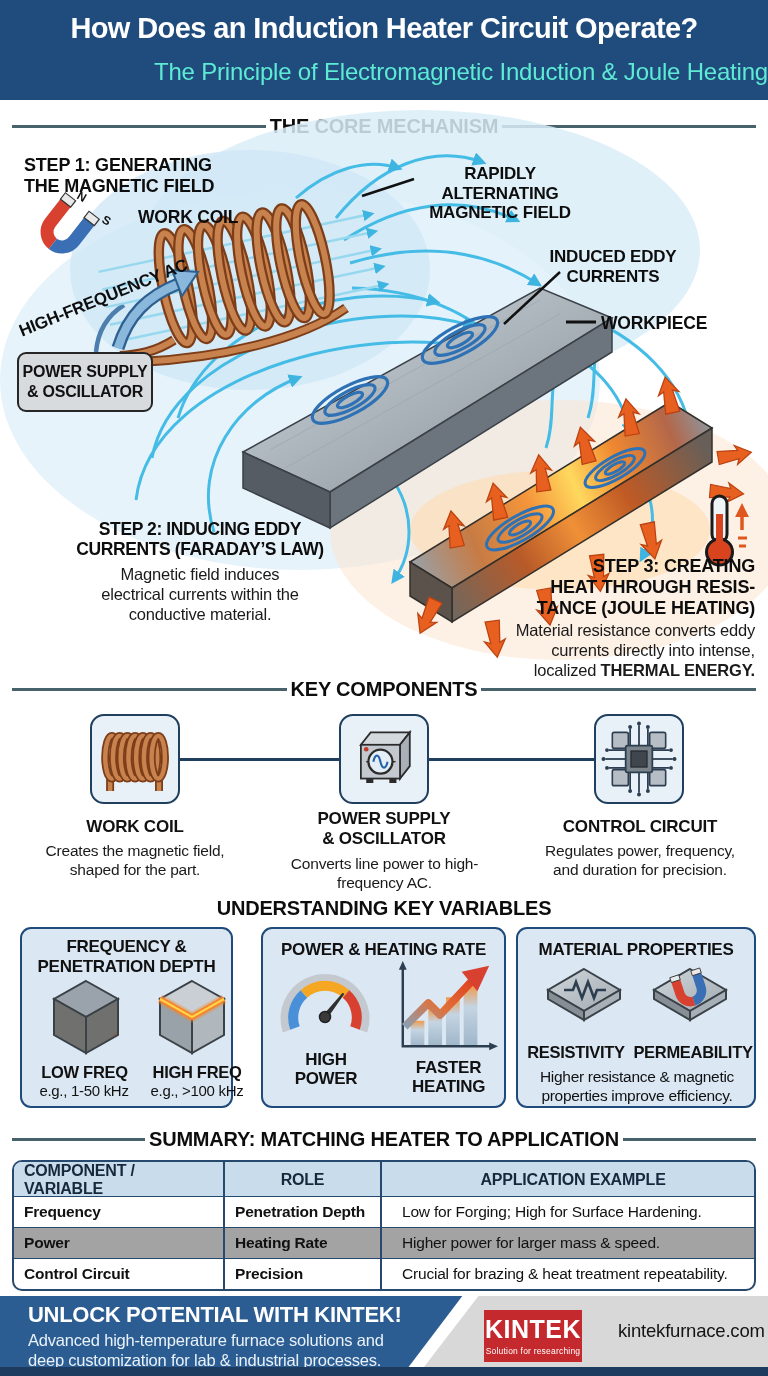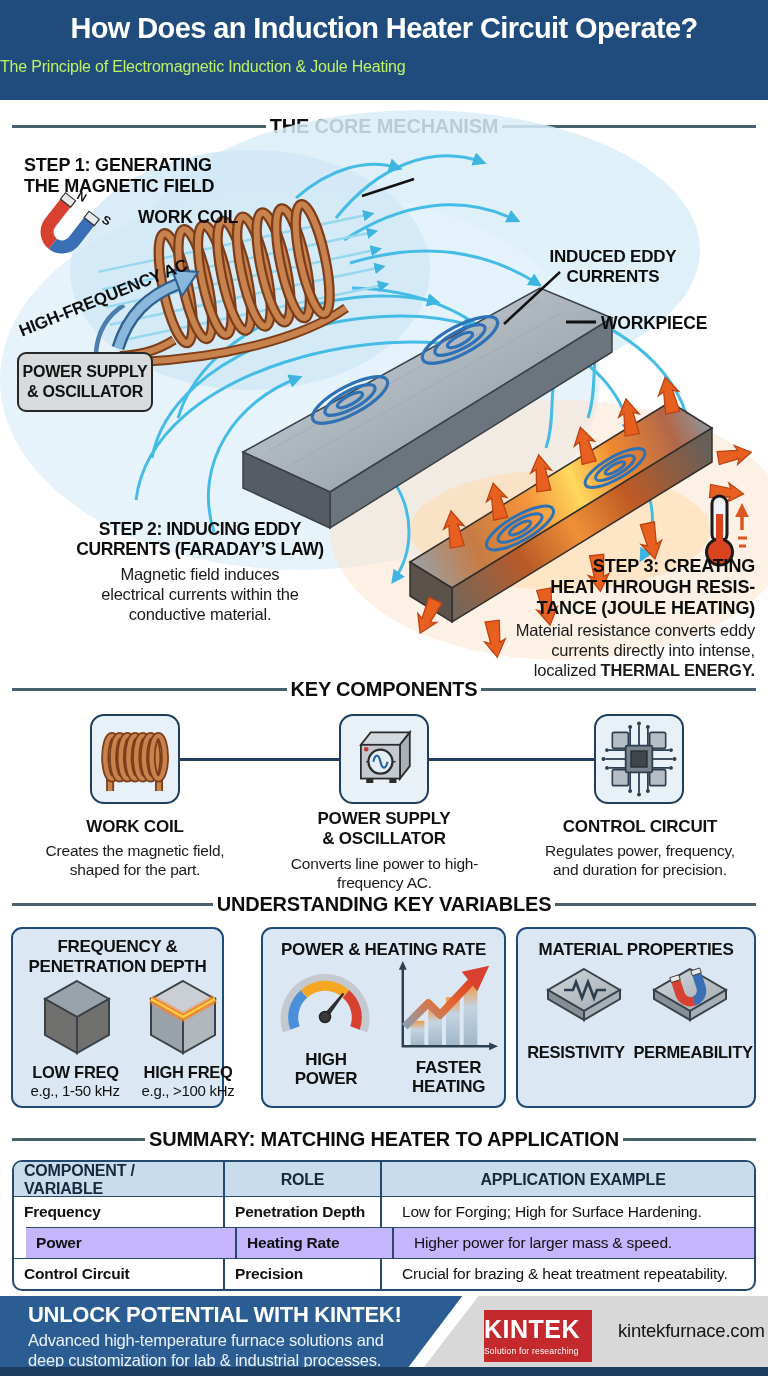--- a/index.html
+++ b/index.html
@@ -4,22 +4,22 @@
 <style>
   * { margin:0; padding:0; box-sizing:border-box; }
   html,body { background:#ffffff; }
   .page { position:relative; width:768px; height:1376px; background:#ffffff; overflow:hidden;
           font-family:"Liberation Sans", sans-serif; color:#111; }
 
   
   .hdr { position:absolute; left:0; top:0; width:768px; height:100px; background:#1f4c7d; }
   .hdr-title { position:absolute; left:0; top:12px; width:768px; text-align:center;
                font-size:29px; font-weight:bold; letter-spacing:-0.6px; color:#ffffff; }
-  .hdr-sub { position:absolute; left:0; top:58px; width:768px; text-align:left;
-             font-size:16px; color:#bef264; letter-spacing:-0.2px; }
+  .hdr-sub { position:absolute; left:0; top:58px; width:768px; text-align:right;
+             font-size:24px; color:#5eead4; letter-spacing:-0.2px; }
 
   
   .sec { position:absolute; left:12px; width:744px; display:flex; align-items:center; gap:4px; }
   .sec .rule { flex:1; height:2.5px; background:#47626b; }
   .sec .sec-text { font-size:20px; font-weight:bold; letter-spacing:-0.2px; color:#0d0d0d; white-space:nowrap; }
 
   
   .lbl { position:absolute; font-weight:bold; color:#0d0d0d; line-height:1.16; letter-spacing:-0.2px; }
   .ctr { text-align:center; }
   .rgt { text-align:right; }
@@ -52,32 +52,32 @@
   .tbl { position:absolute; left:12px; top:1160px; width:744px; border:2.5px solid #27496d;
          border-radius:10px; overflow:hidden; background:#fff; }
   .trow { display:grid; grid-template-columns:211px 157px 1fr; }
   .trow > div { padding:0 10px; display:flex; align-items:center; font-size:15.5px; letter-spacing:-0.2px; }
   .thead { background:#c9dcec; height:34px; }
   .thead > div { justify-content:center; font-weight:bold; font-size:16px; color:#16283c; }
   .tbody { height:31px; border-top:1.5px solid #27496d; }
   .trow > div:nth-child(1), .trow > div:nth-child(2) { border-right:2px solid #27496d; }
   .trow > div:nth-child(3) { border-right:none;padding-left:20px; }
   .tbody > div:nth-child(1), .tbody > div:nth-child(2) { font-weight:bold; }
-  .row-alt { background:#c4b5fd;margin-left:12px; }
+  .row-alt { background:#a3a3a3; }
 
   
   .foot { position:absolute; left:0; top:1296px; width:768px; height:71px; background:#d8d8d8; }
   .foot-white { position:absolute; left:0; top:0; width:100%; height:100%; background:#ffffff;
                 clip-path:polygon(0 0, 62.3% 0, 55.2% 100%, 0 100%); }
   .foot-blue { position:absolute; left:0; top:0; width:100%; height:100%; background:#2b5d92;
                clip-path:polygon(0 0, 60.2% 0, 53.2% 100%, 0 100%); }
   .foot-head { position:absolute; left:28px; top:6px; font-size:22px; font-weight:bold; color:#fff; letter-spacing:-0.3px; }
   .foot-body { position:absolute; left:28px; top:34px; font-size:16.5px; color:#e9f1f9; line-height:1.22; letter-spacing:-0.2px; }
-  .logo-box { position:absolute; left:484px; top:14px; width:108px; height:52px; background:#c4292e;
-              display:flex; flex-direction:column; align-items:flex-start; justify-content:center; }
+  .logo-box { position:absolute; left:484px; top:14px; width:98px; height:52px; background:#c4292e;
+              display:flex; flex-direction:column; align-items:center; justify-content:center; }
   .logo-main { color:#fff; font-weight:bold; font-size:25px; letter-spacing:0.5px; line-height:1; }
   .logo-sub { color:#fff; font-size:8.5px; margin-top:4px; letter-spacing:0.2px; }
   .website { position:absolute; left:618px; top:24px; font-size:18.5px; color:#141414; letter-spacing:-0.2px; }
   .bottom-strip { position:absolute; left:0; top:1367px; width:768px; height:9px; background:#1d3a5f; }
 </style>
 </head>
 <body>
 
 <div class="page">
 
@@ -268,20 +268,24 @@
       <line x1="560" y1="172" x2="504" y2="224"></line>
       <line x1="566" y1="222" x2="596" y2="222" stroke-width="3"></line>
     </g>
   </svg>
 
   <div class="lbl" style="left:24px; top:155px; width:215px; font-size:18px;">
     <div>STEP 1: GENERATING</div>
     <div>THE MAGNETIC FIELD</div>
   </div>
   <div class="lbl" style="left:138px; top:207px; font-size:17.5px;">WORK COIL</div>
+  <div class="lbl ctr" style="left:405px; top:164px; width:190px; font-size:17px;">
+    <div>RAPIDLY ALTERNATING</div>
+    <div>MAGNETIC FIELD</div>
+  </div>
   <div class="lbl ctr" style="left:547px; top:247px; width:132px; font-size:17px;">
     <div>INDUCED EDDY</div>
     <div>CURRENTS</div>
   </div>
   <div class="lbl" style="left:601px; top:313px; font-size:17.5px;">WORKPIECE</div>
   <div class="lbl" style="left:20px; top:322px; font-size:17px; transform:rotate(-22deg); transform-origin:0 50%;">HIGH-FREQUENCY AC</div>
 
   <div class="powerbox">
     <div>POWER SUPPLY</div>
     <div>&amp; OSCILLATOR</div>
@@ -398,27 +402,27 @@
 
   <div class="comp-name" style="left:289px; top:809px; width:190px;">
     <div>POWER SUPPLY</div>
     <div>&amp; OSCILLATOR</div>
   </div>
   <div class="comp-desc" style="left:282px; top:854px; width:205px;">Converts line power to high-frequency AC.</div>
 
   <div class="comp-name" style="left:545px; top:817px; width:190px;">CONTROL CIRCUIT</div>
   <div class="comp-desc" style="left:532px; top:841px; width:216px;">Regulates power, frequency, and duration for precision.</div>
 
-  <div class="sec" style="top:893px;">
+  <div class="sec" style="top:893px;flex-direction:column;">
     <div class="rule"></div>
     <div class="sec-text">UNDERSTANDING KEY VARIABLES</div>
     <div class="rule"></div>
   </div>
 
-  <div class="panel" style="left:11px; width:213px;padding-left:38px;">
+  <div class="panel" style="left:20px; width:213px;padding-left:38px;">
     <div class="p-title" style="top:8px;">
       <div>FREQUENCY &amp;</div>
       <div>PENETRATION DEPTH</div>
     </div>
     <svg style="position:absolute; left:10px; top:46px;" width="214" height="84" viewBox="0 0 214 84">
       <defs>
         <radialGradient id="gDeep" gradientUnits="userSpaceOnUse" cx="54" cy="48" r="42">
           <stop offset="0" stop-color="#ffe472"></stop>
             <stop offset="0.28" stop-color="#f69a30"></stop>
           <stop offset="0.55" stop-color="#d25d1e"></stop>
@@ -507,20 +511,21 @@
       </g>
       <g transform="translate(164,26) rotate(-18) scale(0.85)">
         <path d="M -13 -14 L -13 2 A 13 13 0 0 0 0 15" stroke="#d8402f" stroke-width="11" fill="none"></path>
         <path d="M 0 15 A 13 13 0 0 0 13 2 L 13 -14" stroke="#3a6fb5" stroke-width="11" fill="none"></path>
         <rect x="-18.5" y="-20" width="11" height="6" fill="#e9e9e9" stroke="#333" stroke-width="1"></rect>
         <rect x="7.5" y="-20" width="11" height="6" fill="#e9e9e9" stroke="#333" stroke-width="1"></rect>
       </g>
     </svg>
     <div class="p-lbl" style="left:2px; top:114px; width:112px;">RESISTIVITY</div>
     <div class="p-lbl" style="left:112px; top:114px; width:126px;">PERMEABILITY</div>
+    <div class="p-note" style="left:8px; top:139px; width:222px;">Higher resistance &amp; magnetic properties improve efficiency.</div>
   </div>
 
   <div class="sec" style="top:1128px;">
     <div class="rule"></div>
     <div class="sec-text">SUMMARY: MATCHING HEATER TO APPLICATION</div>
     <div class="rule"></div>
   </div>
 
   <div class="tbl">
     <div class="trow thead">

